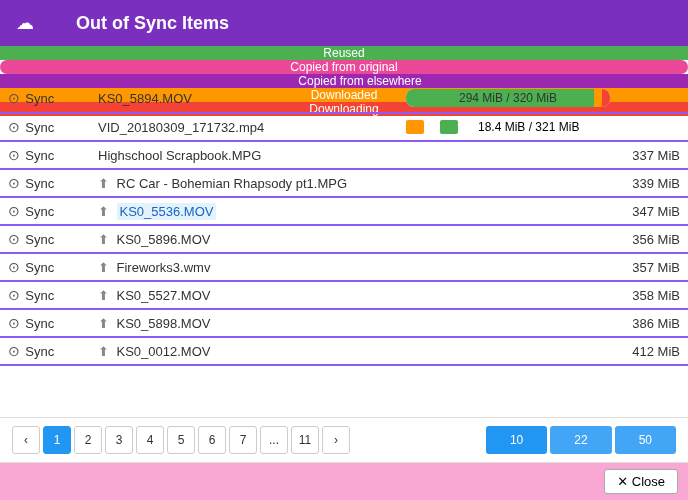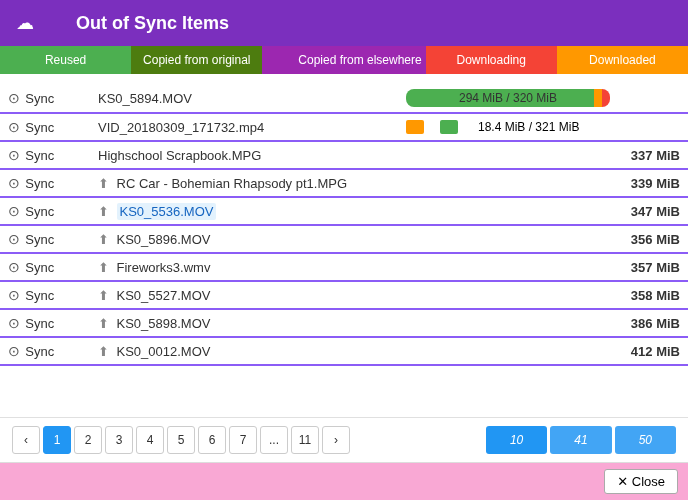--- a/index.html
+++ b/index.html
@@ -28,34 +28,34 @@
     .header-icon {
       font-size: 18px;
     }
     .header-title {
       font-size: 18px;
       font-weight: bold;
       margin-left: 32px;
     }
     .legend-bar {
       display: flex;
-      flex-direction: row;
+      flex-direction: column;
       height: 28px;
     }
     .legend-item {
       flex: 1;
       display: flex;
       align-items: center;
       justify-content: center;
       color: #fff;
       font-size: 12px;
       font-weight: 500;
     }
     .legend-reused { background: #4caf50; }
-    .legend-copied-original { background: #4d7c0f; }
+    .legend-copied-original { background: #ec4899; border-radius: 10px; }
     .legend-copied-elsewhere { background: #9c27b0; padding-left: 32px; }
     .legend-downloaded { background: #ff9800; }
     .legend-downloading { background: #f44336; }
 
     .content {
       flex: 1;
       padding: 10px 0;
     }
     table {
       width: 100%;
@@ -175,21 +175,20 @@
     .page-size-btn {
       border: none;
       background: #2196f3;
       color: #fff;
       min-width: 30px;
       height: 28px;
       padding: 0 24px;
       cursor: pointer;
       border-radius: 3px;
       font-size: 12px;
-      font-style: italic;
     }
     .close-bar {
       display: flex;
       justify-content: flex-end;
       padding: 6px 10px;
       border-top: 1px solid #ddd;
       background: #f9a8d4;
     }
     .close-btn {
       background: #fff;
@@ -198,38 +197,38 @@
       border-radius: 3px;
       cursor: pointer;
       font-size: 13px;
       display: flex;
       align-items: center;
       gap: 5px;
     }
     .col-sync { width: 90px; }
     .col-file { }
     .col-progress { width: 220px; }
-    .col-size { width: 70px; font-weight: bold; }
+    .col-size { width: 70px; }
   </style>
 </head>
 <body>
 
 <div class="window">
 
   <div class="header">
     <span class="header-icon">☁</span>
     <span class="header-title">Out of Sync Items</span>
   </div>
 
   <div class="legend-bar">
     <div class="legend-item legend-reused">Reused</div>
     <div class="legend-item legend-copied-original">Copied from original</div>
     <div class="legend-item legend-copied-elsewhere">Copied from elsewhere</div>
+    <div class="legend-item legend-downloaded">Downloaded</div>
     <div class="legend-item legend-downloading">Downloading</div>
-    <div class="legend-item legend-downloaded">Downloaded</div>
   </div>
 
   <div class="content">
     <table>
       <tbody>
 
         <tr>
           <td class="col-sync">
             <span class="sync-icon">⊙</span>
             <span class="sync-label">Sync</span>
@@ -381,21 +380,21 @@
       <button class="page-btn">4</button>
       <button class="page-btn">5</button>
       <button class="page-btn">6</button>
       <button class="page-btn">7</button>
       <button class="page-btn">...</button>
       <button class="page-btn">11</button>
       <button class="page-btn">›</button>
     </div>
     <div class="page-size-btns">
       <button class="page-size-btn">10</button>
-      <button class="page-size-btn" style="background:#42a5f5;">41</button>
+      <button class="page-size-btn" style="background:#42a5f5;">22</button>
       <button class="page-size-btn" style="background:#42a5f5;text-align:center;">50</button>
     </div>
   </div>
 
   <div class="close-bar">
     <button class="close-btn">
       <span>✕ Close</span>
     </button>
   </div>
 </div>

